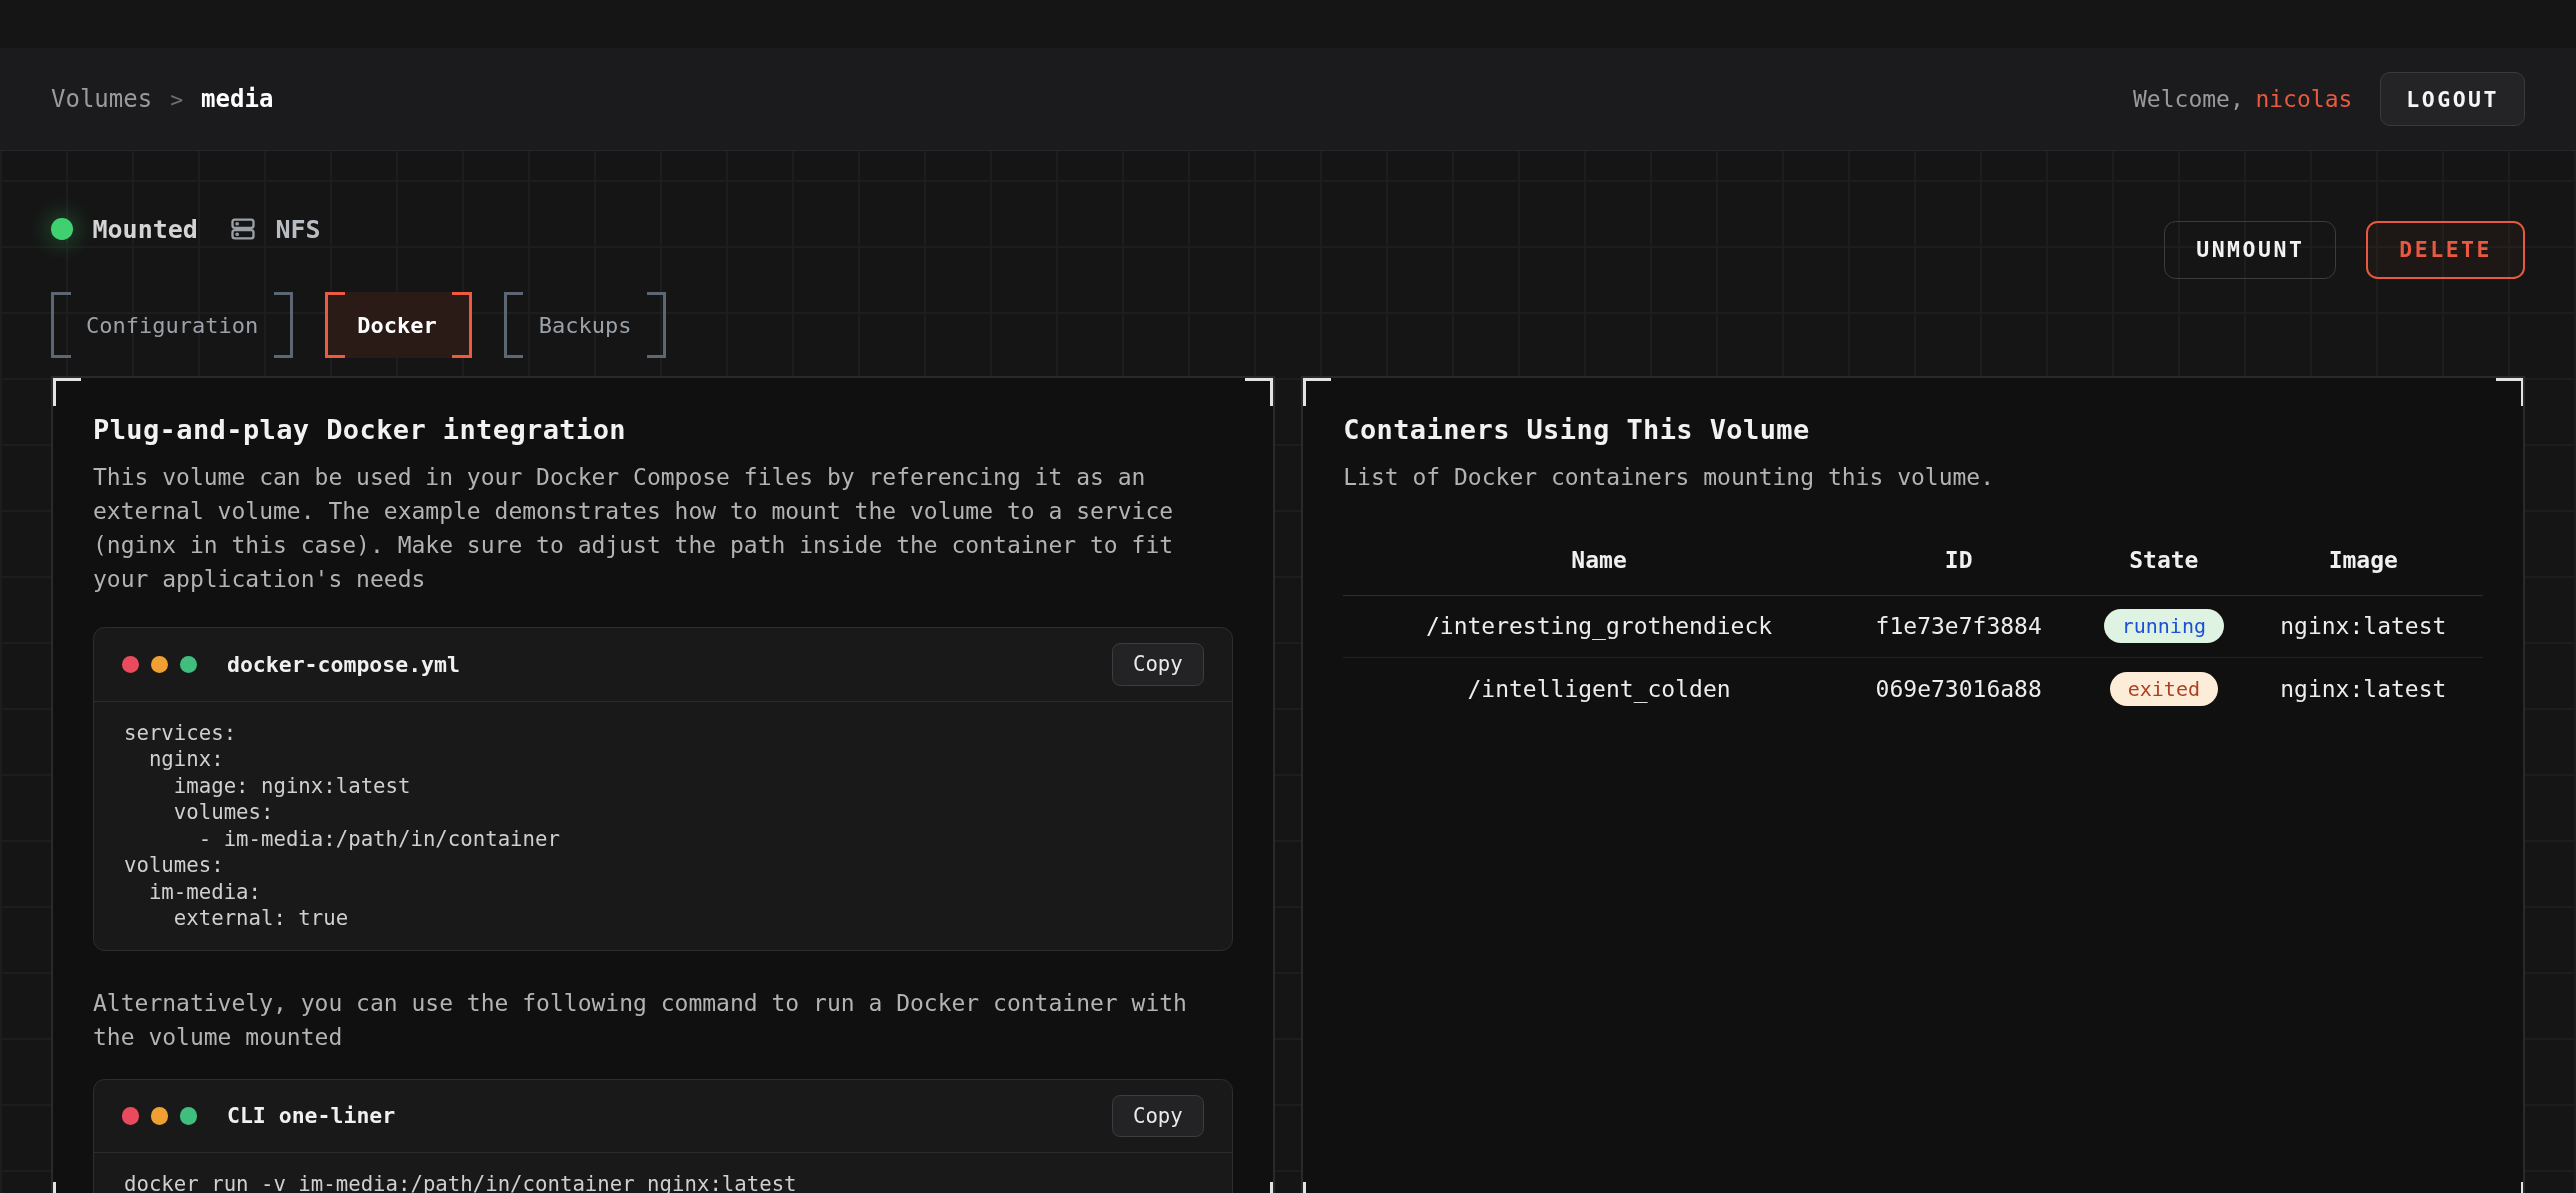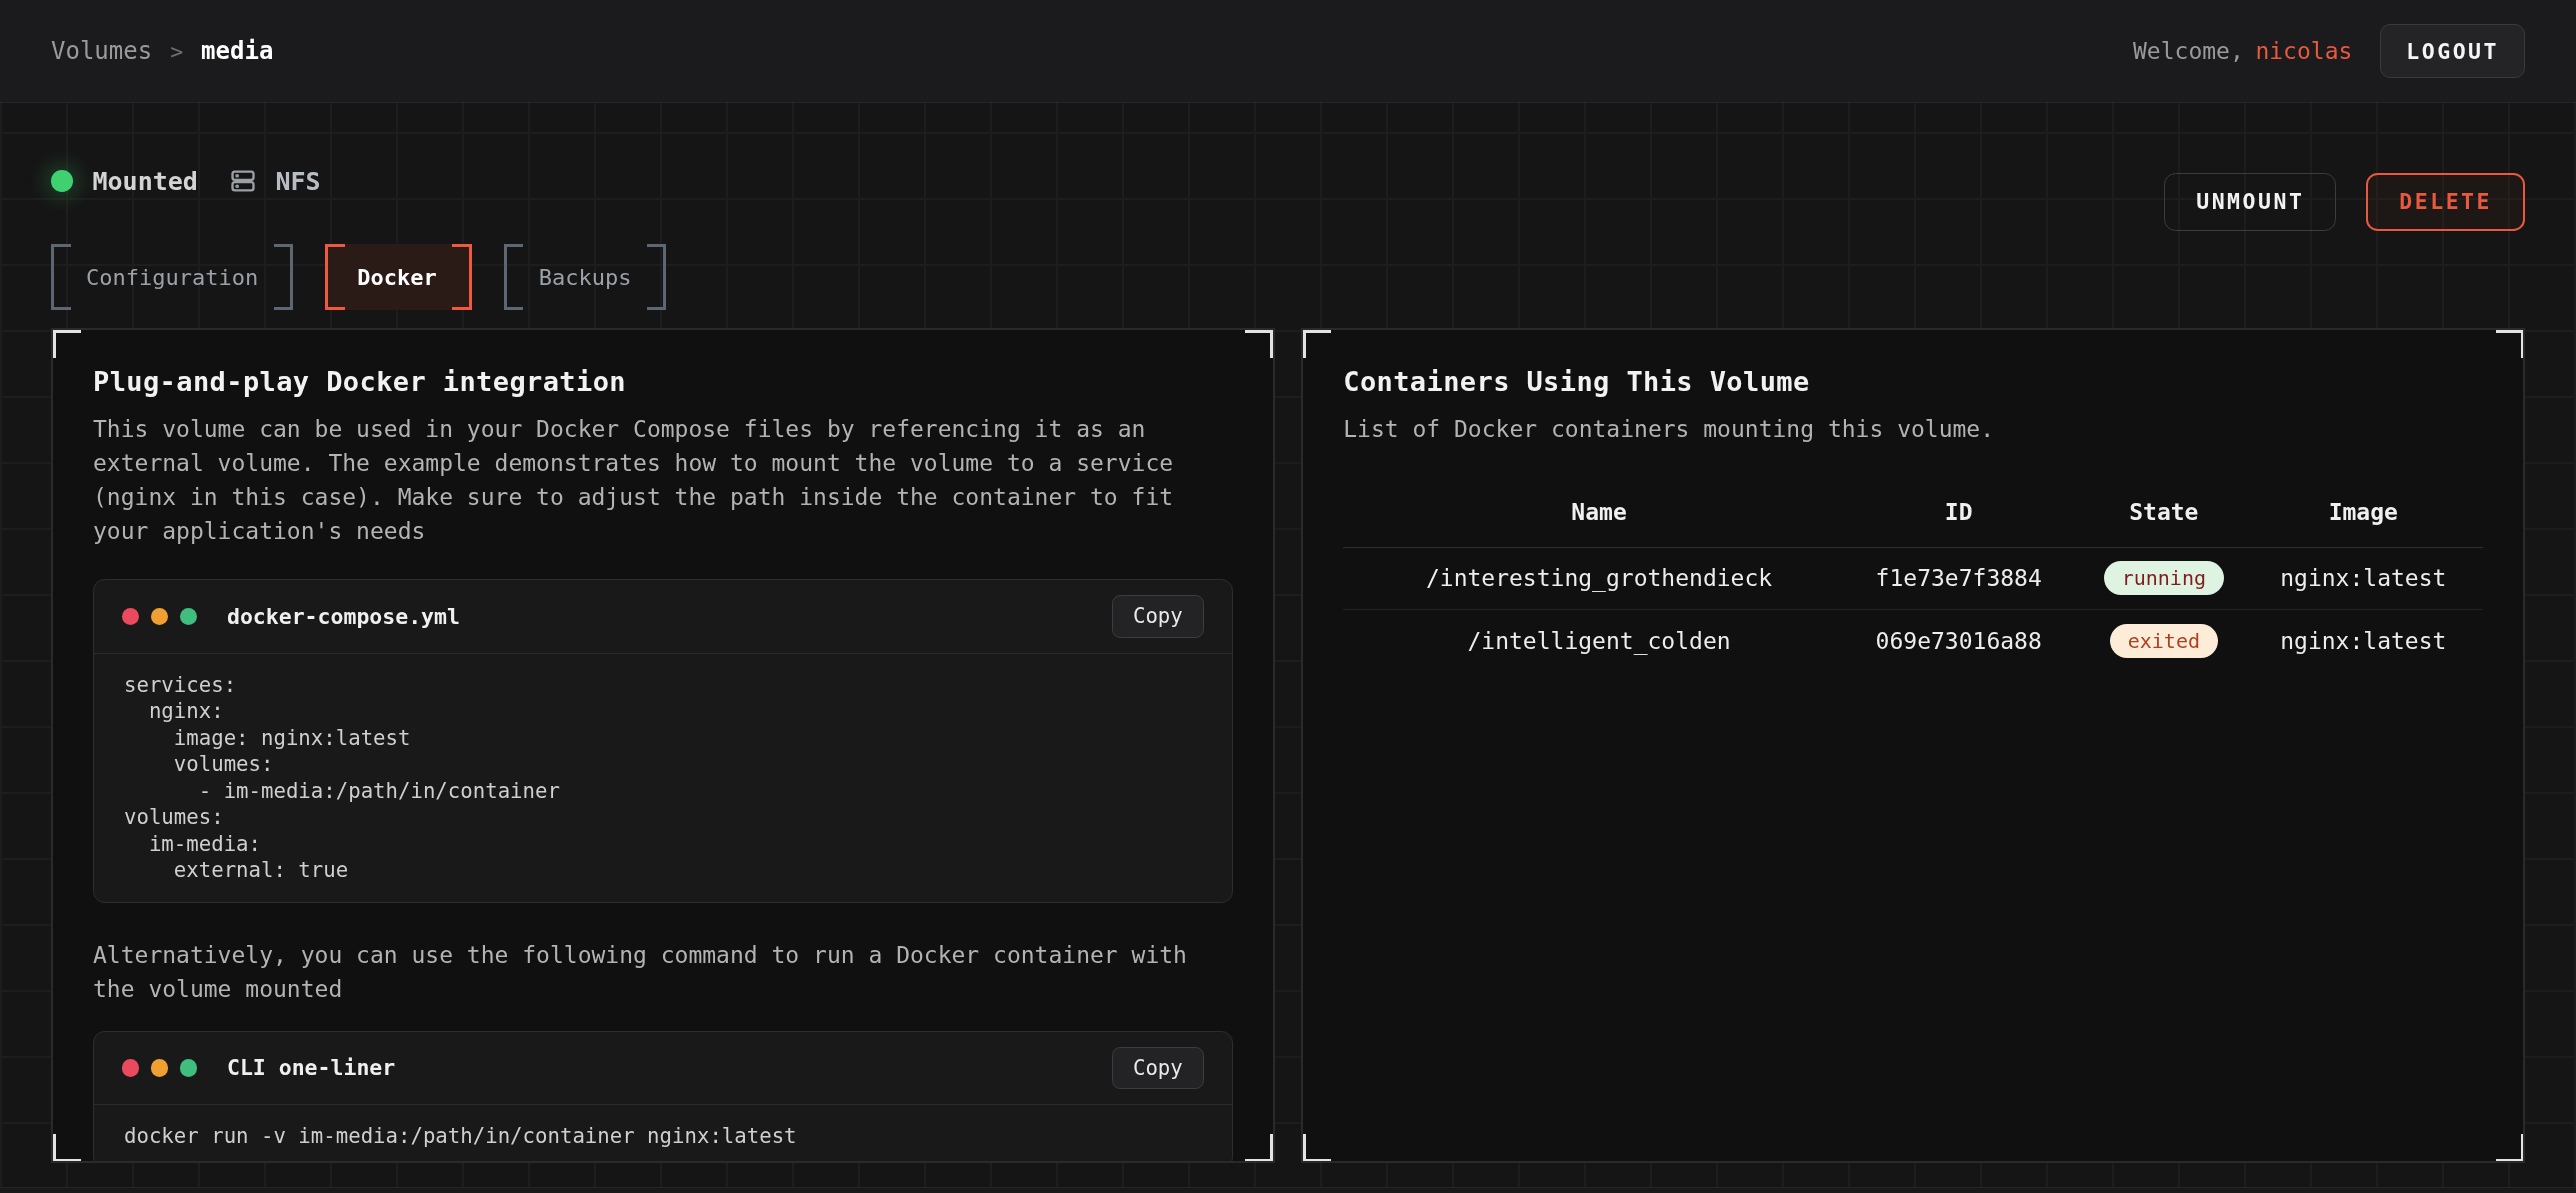--- a/index.html
+++ b/index.html
@@ -16,21 +16,21 @@
     background-image:
       linear-gradient(to right,#1d1d1d 1.7px,transparent 1.7px),
       linear-gradient(to bottom,#1d1d1d 1.7px,transparent 1.7px);
     background-size:66px 66px;
   }
 
   
   header {
     position:relative; height:103px; padding:0 51px;
     background:#1b1b1d; border-bottom:1.7px solid #262628;
-    display:flex; align-items:center; justify-content:space-between;
+    display:flex; align-items:center; justify-content:space-between;margin-top:48px;
   }
   .breadcrumb { display:flex; align-items:center; gap:18px; font-size:24px; }
   .crumb-root { color:#9a9a9a; cursor:pointer; }
   .crumb-sep { color:#6f6f6f; font-size:21.5px; }
   .crumb-current { color:#ffffff; font-weight:700; }
   .header-right { display:flex; align-items:center; gap:28px; }
   .welcome { font-size:23px; color:#9a9a9a; display:flex; gap:11.6px; }
   .username { color:#e8593f; }
   .logout-btn {
     background:#242426; border:1.7px solid #3a3a3c; border-radius:10px;
@@ -124,21 +124,21 @@
   .trow > * { font-size:23px; color:#ededed; }
   .trow > *:first-child { padding-left:21.5px; }
   .thead { padding-bottom:21.5px; border-bottom:1.7px solid #2e2e30; }
   .thead > * { font-weight:700; color:#f0f0f0; }
   .trow.data { height:62px; border-bottom:1.7px solid #232325; }
   .trow.data:last-child { border-bottom:none; }
   .pill {
     display:inline-block; justify-self:start;
     padding:5px 18px; border-radius:826px; font-size:20px;
   }
-  .pill.running { background:#def3e2; color:#7f1d1d; }
+  .pill.running { background:#def3e2; color:#1d4ed8; }
   .pill.exited  { background:#fcecd8; color:#ad4020; }
 
   .bottom-strip {
     position:absolute; left:0; right:0; bottom:0; height:6.6px;
     background:#191919; border-top:1.7px solid #262628;
   }
 </style>
 </head>
 <body>
 

